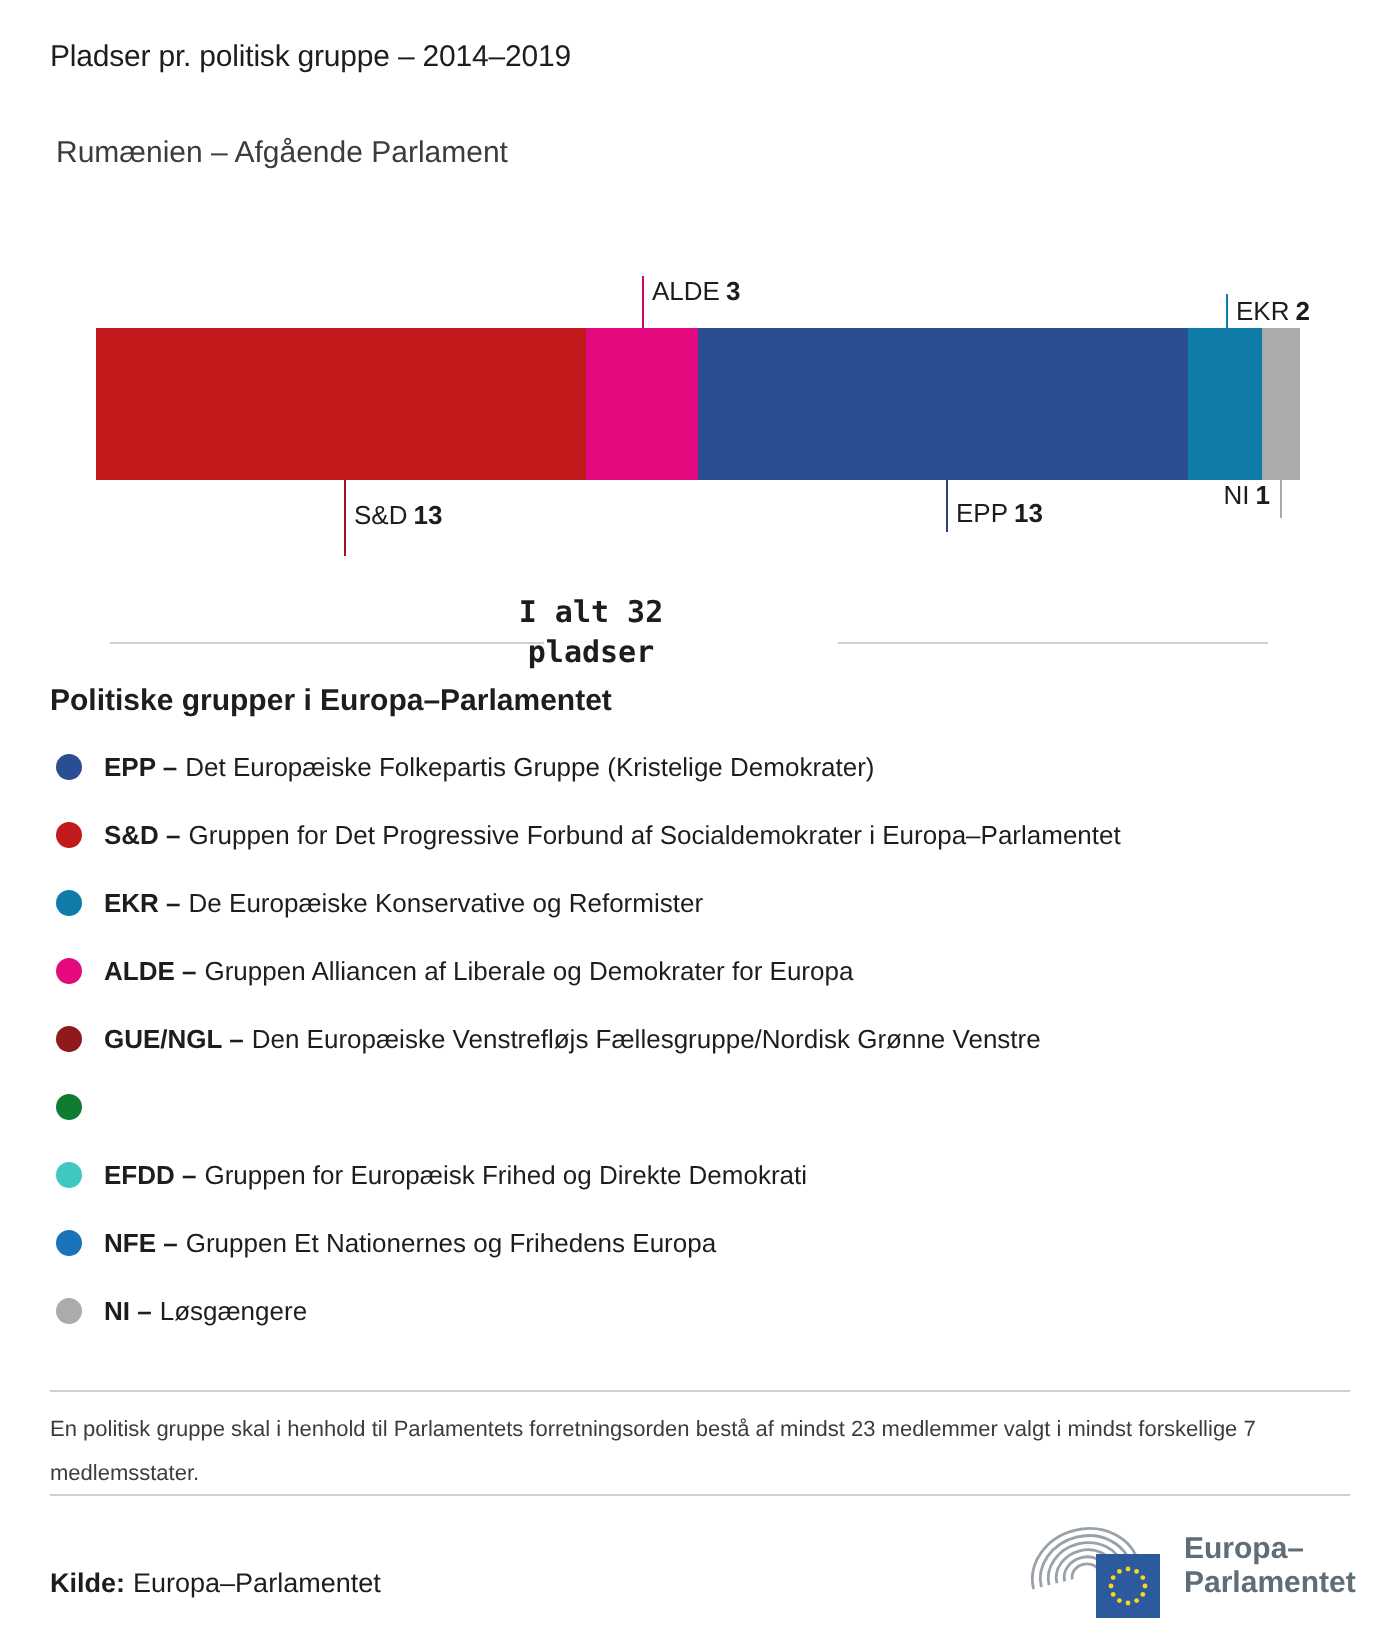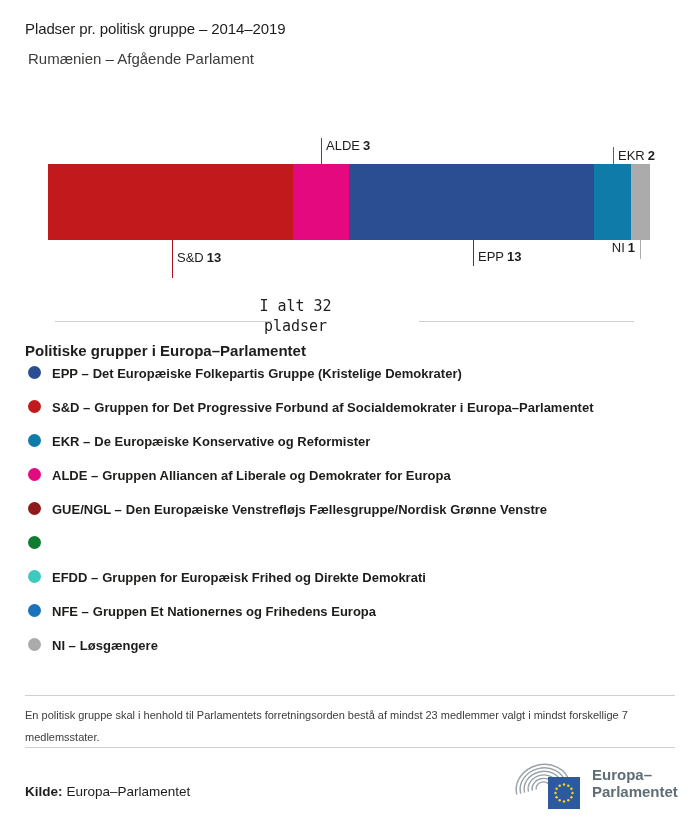--- a/index.html
+++ b/index.html
@@ -1,21 +1,21 @@
 <!DOCTYPE html>
 <html><head>
 <meta charset="utf-8">
 <style>
   html,body{margin:0;padding:0;}
   body{
     width:700px;height:818px;background:#ffffff;position:relative;
     font-family:"Liberation Sans", sans-serif;color:#1d1d1b;overflow:hidden;
   }
   .title{position:absolute;left:25px;top:20px;font-size:15px;font-weight:normal;letter-spacing:-0.1px;}
-  .subtitle{position:absolute;left:28px;top:50px;font-size:15px;color:#3c3c3b;}
+  .subtitle{position:absolute;left:28px;top:68px;font-size:15px;color:#3c3c3b;}
 
   
   .bar{position:absolute;left:48px;top:164px;width:602px;height:76px;display:flex;}
   .bar .seg{height:100%;}
 
   
   .seg-label{position:absolute;font-size:13px;white-space:nowrap;}
   .seg-label .leader{position:absolute;left:0;top:0;bottom:0;width:1px;background:#888;}
   .seg-label .txt{position:absolute;left:5px;white-space:nowrap;}
   .seg-label .num{font-weight:bold;margin-left:3px;}
@@ -26,30 +26,30 @@
   .label-sd{left:172px;top:240px;height:38px;}
   .label-sd .txt{top:10px;}
   .label-epp{left:473px;top:240px;height:26px;}
   .label-epp .txt{top:9px;}
   .label-ni{left:640px;top:240px;height:19px;}
   .label-ni .txt{left:auto;right:5px;top:0px;}
 
   
   .total{
     position:absolute;left:0;top:296px;width:591px;text-align:center;
-    font-family:"DejaVu Sans Mono", monospace;font-weight:normal;font-size:15px;line-height:20px;
+    font-family:"DejaVu Sans Mono", monospace;font-weight:bold;font-size:15px;line-height:20px;
   }
   .rule{position:absolute;border-top:1px solid #cfcfcf;height:0;}
   .rule-total-left{left:55px;top:321px;width:217px;}
   .rule-total-right{left:419px;top:321px;width:215px;}
 
   
   .legend-heading{position:absolute;left:25px;top:342px;font-size:15px;font-weight:bold;}
   .legend-list{position:absolute;left:25px;top:366px;width:650px;}
-  .legend-row{display:flex;align-items:flex-start;height:34px;font-weight:bold;}
+  .legend-row{display:flex;align-items:center;height:34px;}
   .legend-row .dot{width:13px;height:13px;border-radius:50%;margin:0 11px 0 3px;flex:0 0 13px;}
   .legend-row .lbl{font-size:13px;white-space:nowrap;}
   .legend-row .lbl b{margin-right:4px;}
 
   
   .rule-foot-top{left:25px;top:695px;width:650px;}
   .footnote{position:absolute;left:25px;top:704px;width:630px;font-size:11px;line-height:22px;color:#3c3c3b;}
   .rule-foot-bottom{left:25px;top:747px;width:650px;}
   .source{position:absolute;left:25px;top:784px;font-size:13.5px;}
   .source b{margin-right:4px;}

